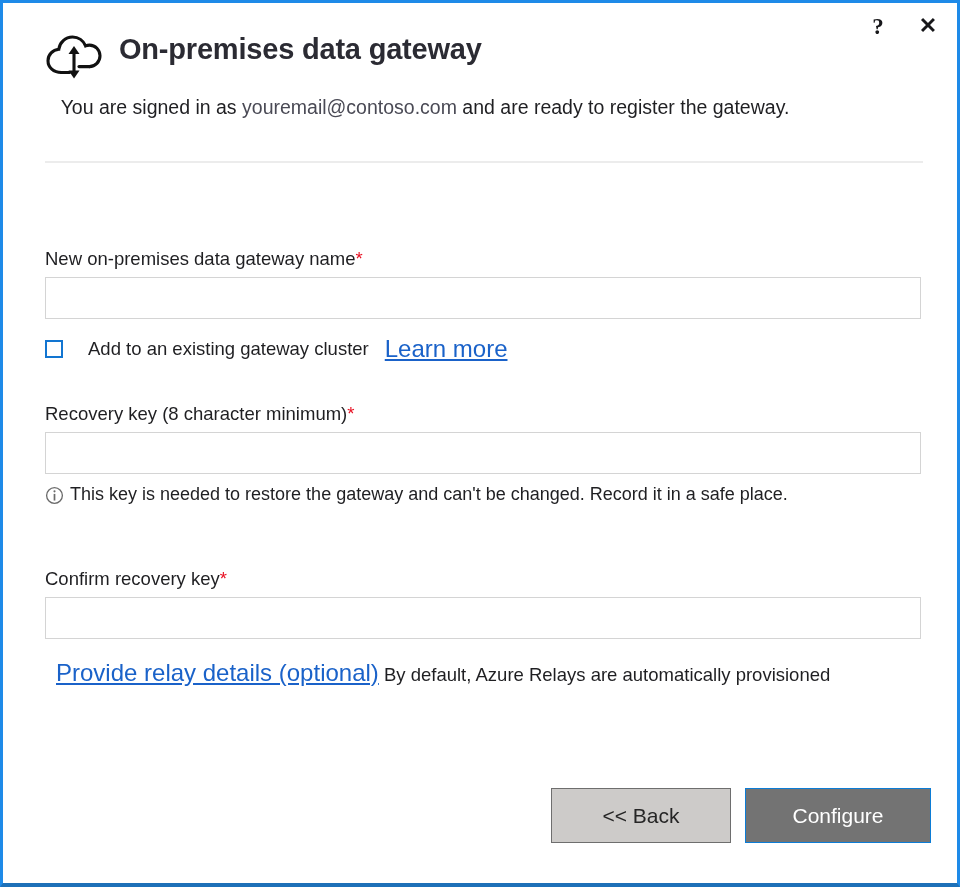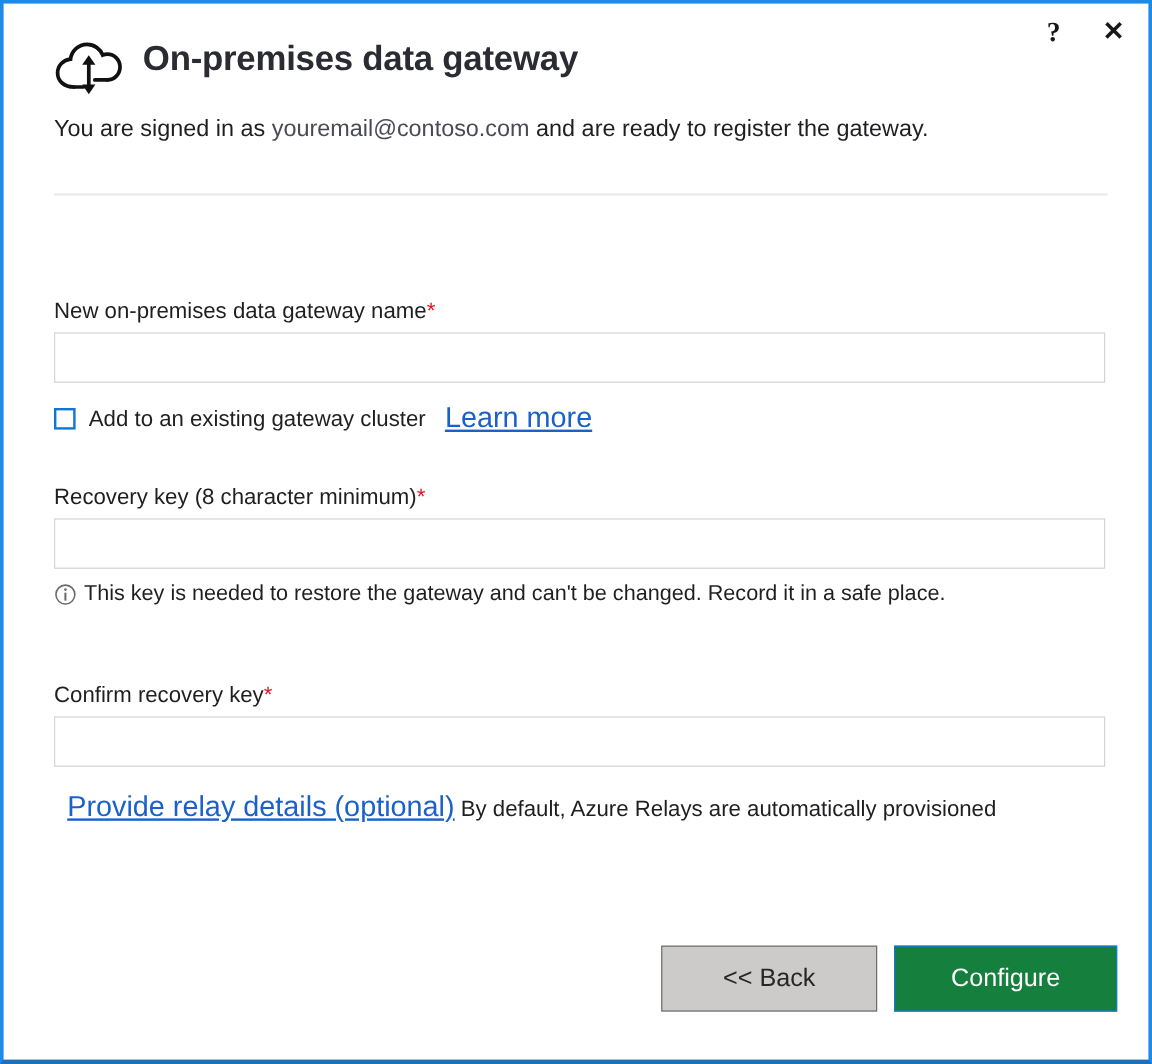--- a/index.html
+++ b/index.html
@@ -85,20 +85,21 @@
     color: #2b2b33;
     letter-spacing: -0.2px;
     white-space: nowrap;
   }
   .signed-in {
     margin-top: 14px;
     font-size: 19.5px;
     color: #1f1f22;
     line-height: 1.45;
     max-width: 760px;
+    text-align: center;
   }
   .signed-in .email {
     color: #4a4a55;
   }
   .divider {
     position: absolute;
     left: 42px;
     top: 158px;
     width: 878px;
     height: 2px;
@@ -148,21 +149,21 @@
     height: 18px;
     box-sizing: border-box;
     border: 2px solid #1275d1;
     background: #ffffff;
     cursor: pointer;
     flex: none;
   }
   .checkbox-label {
     font-size: 18.5px;
     color: #1f1f22;
-    margin-left: 11px;
+    margin-left: 25px;
   }
   .link {
     color: #1a62c9;
     text-decoration: underline;
     cursor: pointer;
     font-size: 24px;
   }
   .checkbox-row .link {
     margin-left: 16px;
   }
@@ -221,21 +222,21 @@
     cursor: pointer;
   }
   .btn-back {
     width: 180px;
     background: #cdcbc9;
     border: 1px solid #6e6e6e;
     color: #262626;
   }
   .btn-configure {
     width: 186px;
-    background: #15803d;
+    background: #737373;
     border: 1px solid #0c7cd5;
     color: #ffffff;
   }
 </style>
 </head>
 <body>
 
 <div class="window">
 
   <div class="titlebar-controls">

